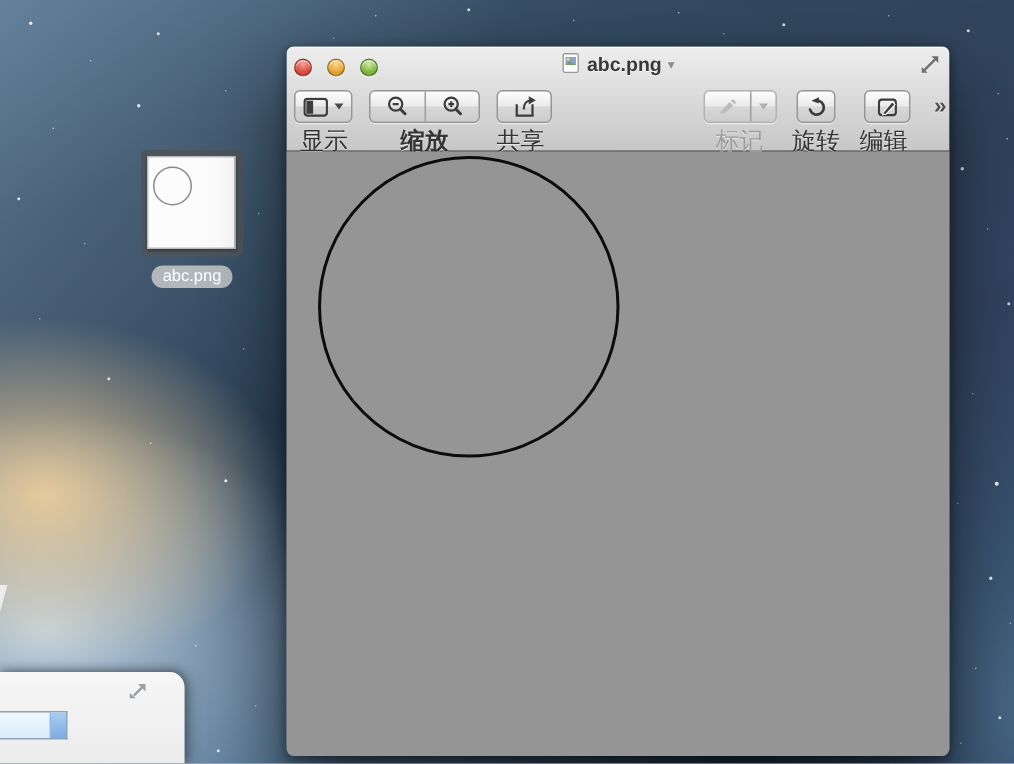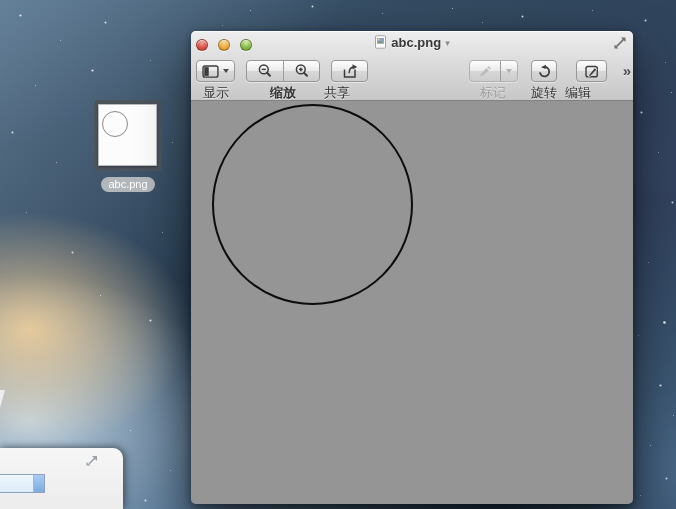--- a/index.html
+++ b/index.html
@@ -81,21 +81,21 @@
 
   
   .tb-btn { position:absolute; top:29px; height:22px; border-radius:4px;
     border:1px solid #979797;
     background:linear-gradient(#fefefe, #eaeaea 48%, #d7d7d7 52%, #cdcdcd);
     box-shadow:inset 0 1px 0 rgba(255,255,255,.9), 0 1px 0 rgba(255,255,255,.45);
     display:flex; align-items:center; justify-content:center; }
   .tb-btn.disabled { border-color:#b2b2b2; }
   .seg { display:flex; align-items:center; justify-content:center; height:100%; }
   .seg + .seg { border-left:1px solid #9d9d9d; }
-  .tb-label { position:absolute; top:53px; font-size:13px; color:#343434; width:60px;
+  .tb-label { position:absolute; top:53px; font-size:16px; color:#343434; width:60px;
     text-align:center; text-shadow:0 1px 0 rgba(255,255,255,.55); }
   .tb-label.disabled { color:#9d9d9d; }
   .chev-down { width:0; height:0; border-left:3.5px solid transparent;
     border-right:3.5px solid transparent; border-top:4.5px solid #4a4a4a; margin-left:4px; }
   .chev-down.dim { border-top-color:#b0b0b0; }
   .overflow { position:absolute; right:4px; top:31px; font-size:15px; font-weight:bold;
     color:#4f4f4f; letter-spacing:-2px; text-shadow:0 1px 0 rgba(255,255,255,.5); }
 
   
   .content { position:absolute; left:0; top:70px; width:442px; height:403px;
@@ -242,23 +242,23 @@
             <rect x="1.6" y="2.6" width="12" height="11" rx="2" fill="none" stroke="#3c3c3c" stroke-width="1.5"></rect>
             <path d="M4.6 11.6 L10.9 4.1 L13 6 L6.6 12.9 L4.2 13.4 Z" fill="#3c3c3c" stroke="#f2f2f2" stroke-width="0.8"></path>
           </svg>
         </span>
       </div>
 
       <div class="overflow">»</div>
 
       <div class="tb-label" style="left:-5px;">显示</div>
       <div class="tb-label" style="left:62px;font-weight:bold;">缩放</div>
-      <div class="tb-label" style="left:116px;">共享</div>
+      <div class="tb-label" style="left:126px;">共享</div>
       <div class="tb-label disabled" style="left:272px;">标记</div>
       <div class="tb-label" style="left:323px;">旋转</div>
-      <div class="tb-label" style="left:357px;">编辑</div>
+      <div class="tb-label" style="left:368px;">编辑</div>
     </div>
 
     <div class="content" style="background: rgb(149, 149, 149);">
       <div class="big-circle" style="border-color: rgb(12, 12, 12);"></div>
     </div>
   </div>
 </div>
 
 </body></html>

